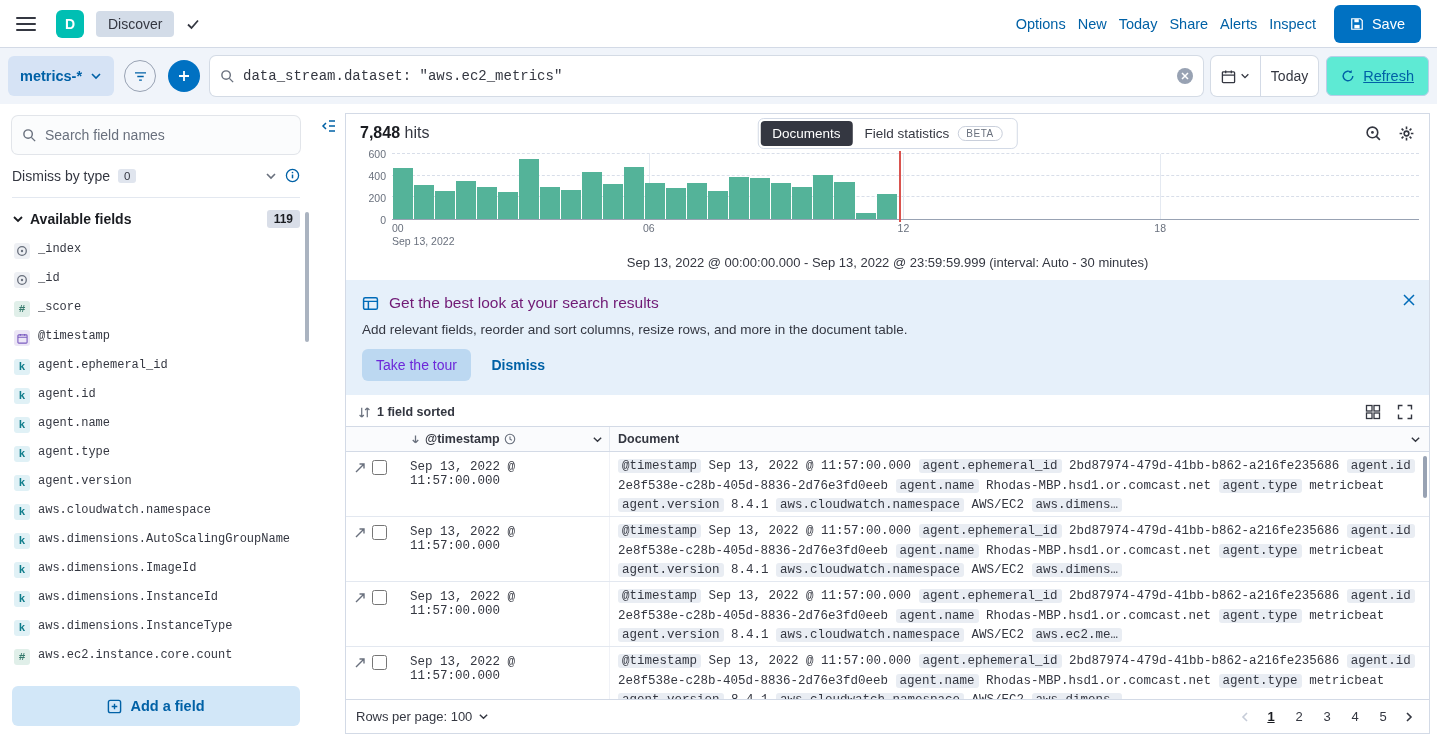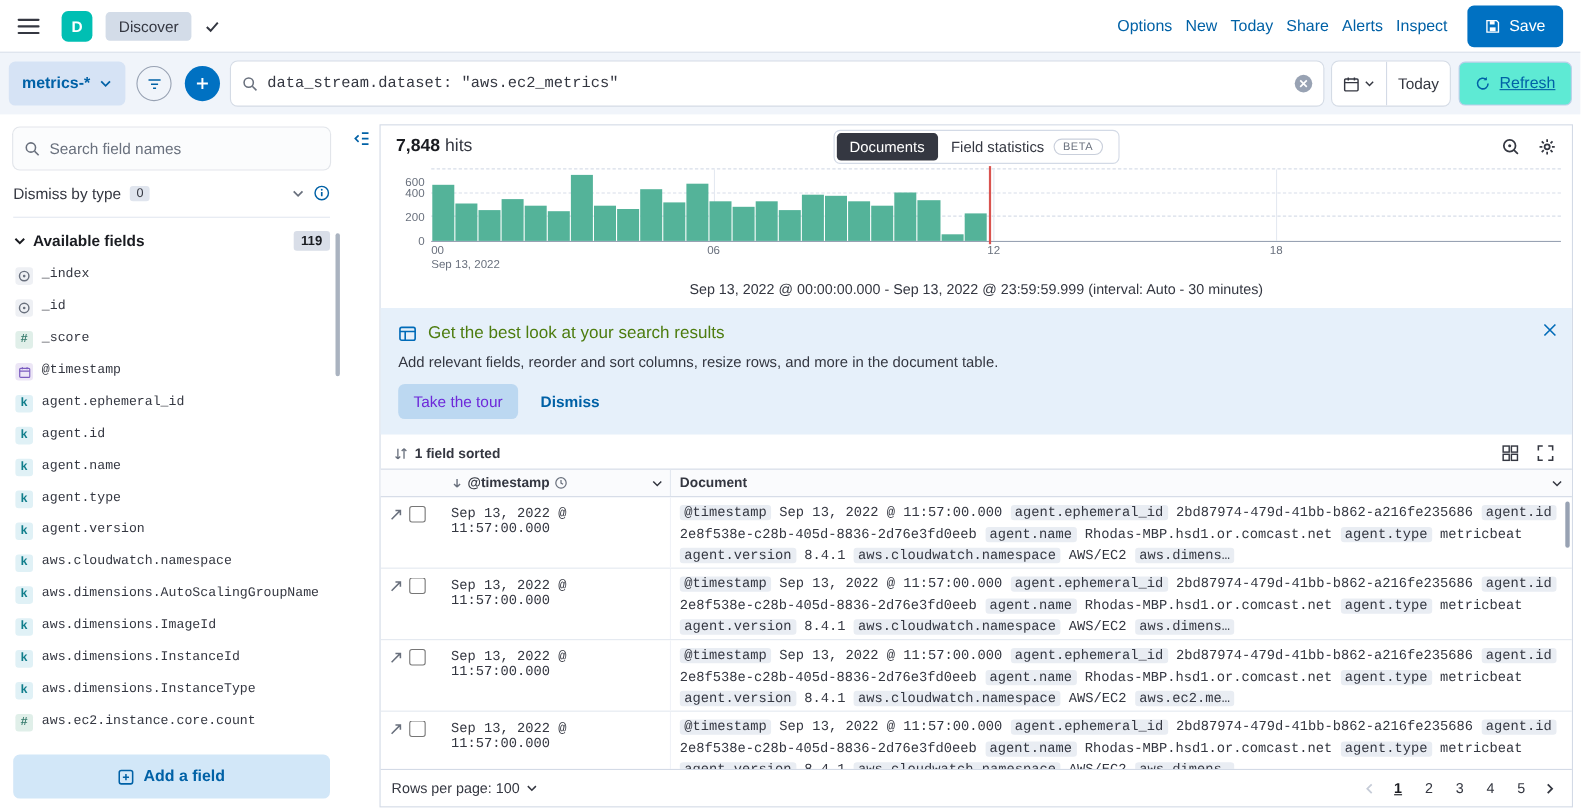--- a/index.html
+++ b/index.html
@@ -86,21 +86,21 @@
   .bar{ flex:1; margin:0 0.5px; }
   .time-marker{ position:absolute; top:-3px; bottom:-3px; width:2px; }
   .xlabels{ position:relative; height:15px; font-size:10.5px; color:var(--subtext); }
   .xlabels span{ position:absolute; top:2px; }
   .x-sub{ font-size:10.5px; color:var(--subtext); padding-left:36px; }
   .chart-caption{ text-align:center; font-size:13px; color:var(--text); padding:8px 0 10px 0; }
 
   
   .callout{ background:#e6f0fa; padding:14px 16px; position:relative; flex:0 0 auto; }
   .callout-title-row{ display:flex; align-items:center; gap:10px; }
-  .callout-title{ color:#4d7c0f; font-size:15.5px; }
+  .callout-title{ color:#701a75; font-size:15.5px; }
   .callout-close{ position:absolute; right:14px; top:14px; color:#006bb8; cursor:pointer; display:flex; }
   .callout-body{ font-size:13.5px; color:var(--text); margin:10px 0 12px 0; }
   .tour-btn{ background:#bcd8f1; border:none; border-radius:6px; color:#6d28d9; font-size:14px; padding:8px 14px; cursor:pointer; }
   .dismiss-btn{ background:none; border:none; color:var(--blue); font-size:14px; font-weight:bold; margin-left:16px; cursor:pointer; }
 
   
   .sorted-row{ display:flex; align-items:center; padding:9px 12px 6px 12px; flex:0 0 auto; }
   .sorted-pill{ display:flex; align-items:center; gap:6px; font-size:12.5px; font-weight:bold; color:var(--text); cursor:pointer; }
   .grid-icons{ margin-left:auto; display:flex; gap:16px; color:var(--text); padding-right:4px; }
   .grid-icons .ibtn{ cursor:pointer; display:flex; }
@@ -398,21 +398,21 @@
             </span>
           </div>
         </div>
 
         <div class="chart-wrap">
           <div class="chart-row">
             <div class="ylabels">
                 <span style="top: 66px;">0</span>
                 <span style="top: 44px;">200</span>
                 <span style="top: 22px;">400</span>
-                <span style="top: 12px; text-align: right;">600</span>
+                <span style="top: 0px; text-align: right;">600</span>
               </div>
             <div class="plot">
               <div id="gridlines">
                   <div class="hgrid" style="bottom: 33.3333%;"></div>
                   <div class="hgrid" style="bottom: 66.6667%;"></div>
                   <div class="hgrid" style="bottom: 100%;"></div>
                   <div class="vgrid" style="left: 25%;"></div>
                   <div class="vgrid" style="left: 49.8%;"></div>
                   <div class="vgrid" style="left: 74.8%;"></div>
                 </div>

